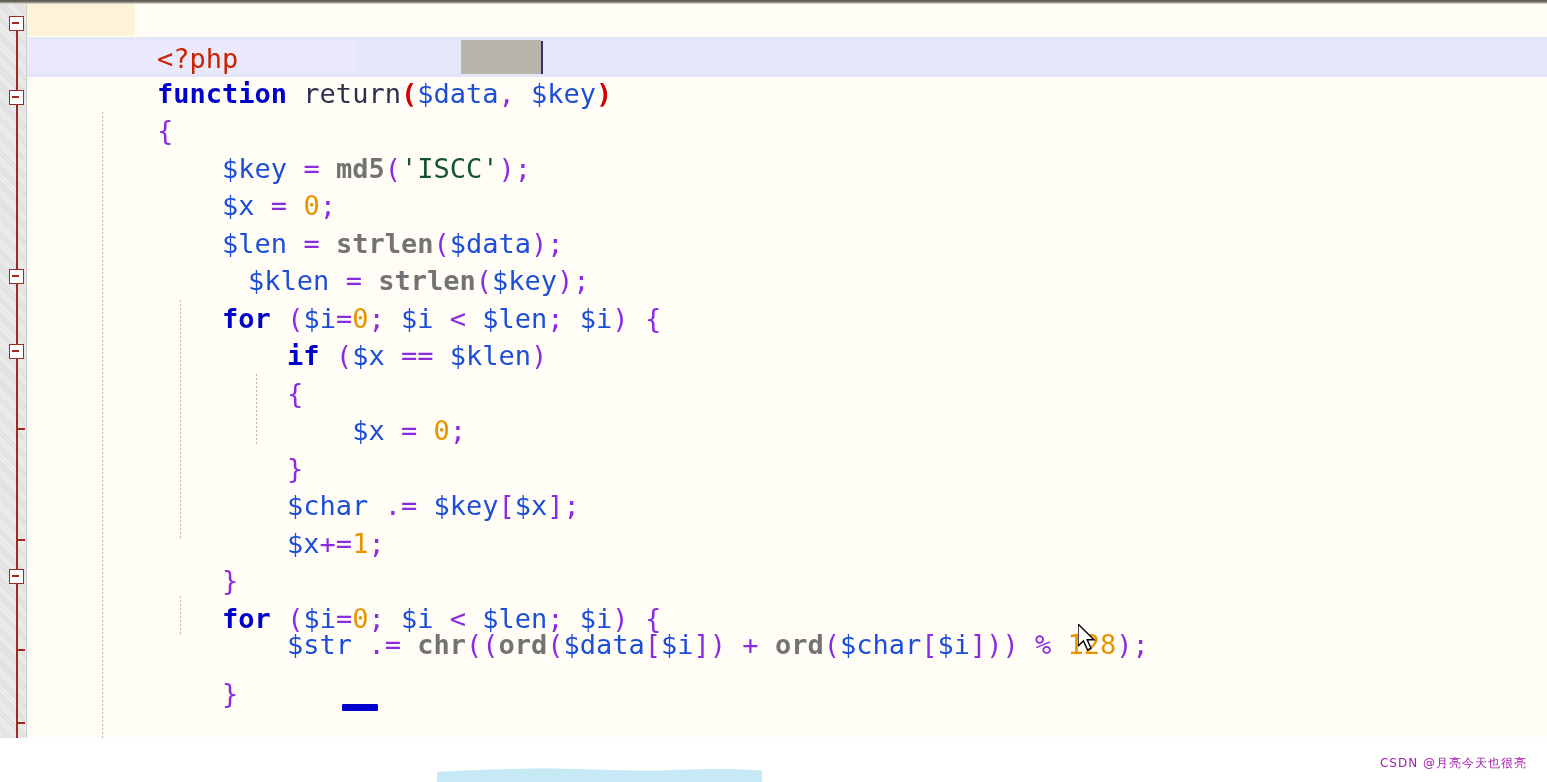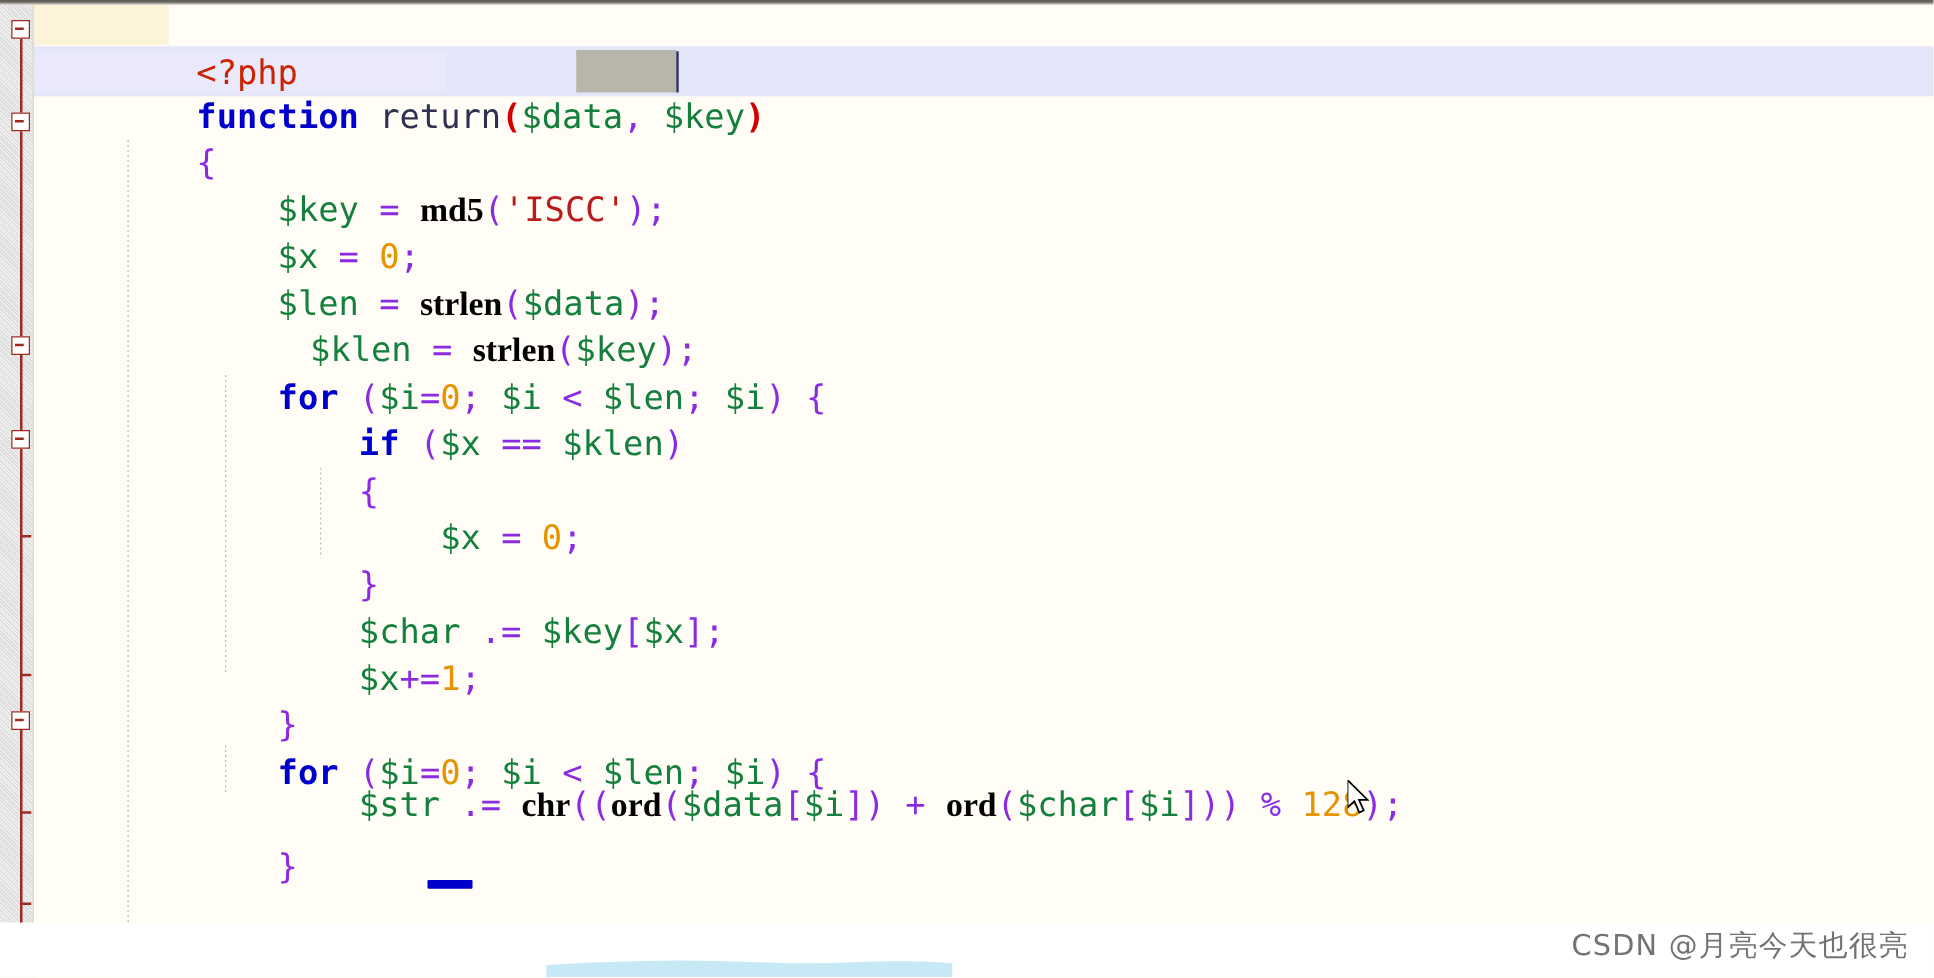--- a/index.html
+++ b/index.html
@@ -140,26 +140,26 @@
     position: absolute;
     width: 1px;
     background-image: linear-gradient(to bottom, #b9b9b9 50%, rgba(255,255,255,0) 0%);
     background-size: 1px 4px;
     background-repeat: repeat-y;
     z-index: 3;
   }
 
   
   .tok-kw        { color: #0000cd; font-weight: bold; }   
-  .tok-fn        { color: #000000; font-weight: bold; font-family: Liberation Serif, serif; }   
+  .tok-fn        { color: #737373; font-weight: bold; }   
   .tok-name      { color: #2f2f4f; }                      
-  .tok-var       { color: #15803d; }                      
+  .tok-var       { color: #1d4ed8; }                      
   .tok-punc      { color: #8a2be2; }                      
   .tok-num       { color: #e59400; }                      
-  .tok-str       { color: #b91c1c; }                      
+  .tok-str       { color: #14532d; }                      
   .tok-tag       { color: #cc2200; }                      
   .tok-brace     { color: #8a2be2; }                      
   .tok-red-paren { color: #d40000; font-weight: bold; }   
 
   
   .php-tag-bg {
     position: absolute;
     background: #fdf3d8;
     z-index: 2;
   }
@@ -205,22 +205,22 @@
     z-index: 30;
   }
   .blue-wave { position: absolute; z-index: 31; }
 
   
   .watermark {
     position: absolute;
     right: 20px;
     bottom: 10px;
     font-family: "DejaVu Sans", "Liberation Sans", sans-serif;
-    font-size: 23px;
-    color: #737373;
+    font-size: 12px;
+    color: #a21caf;
     letter-spacing: 1px;
     z-index: 35;
     white-space: nowrap;
   }
 </style>
 </head>
 <body>
 
 <div id="app">
 

